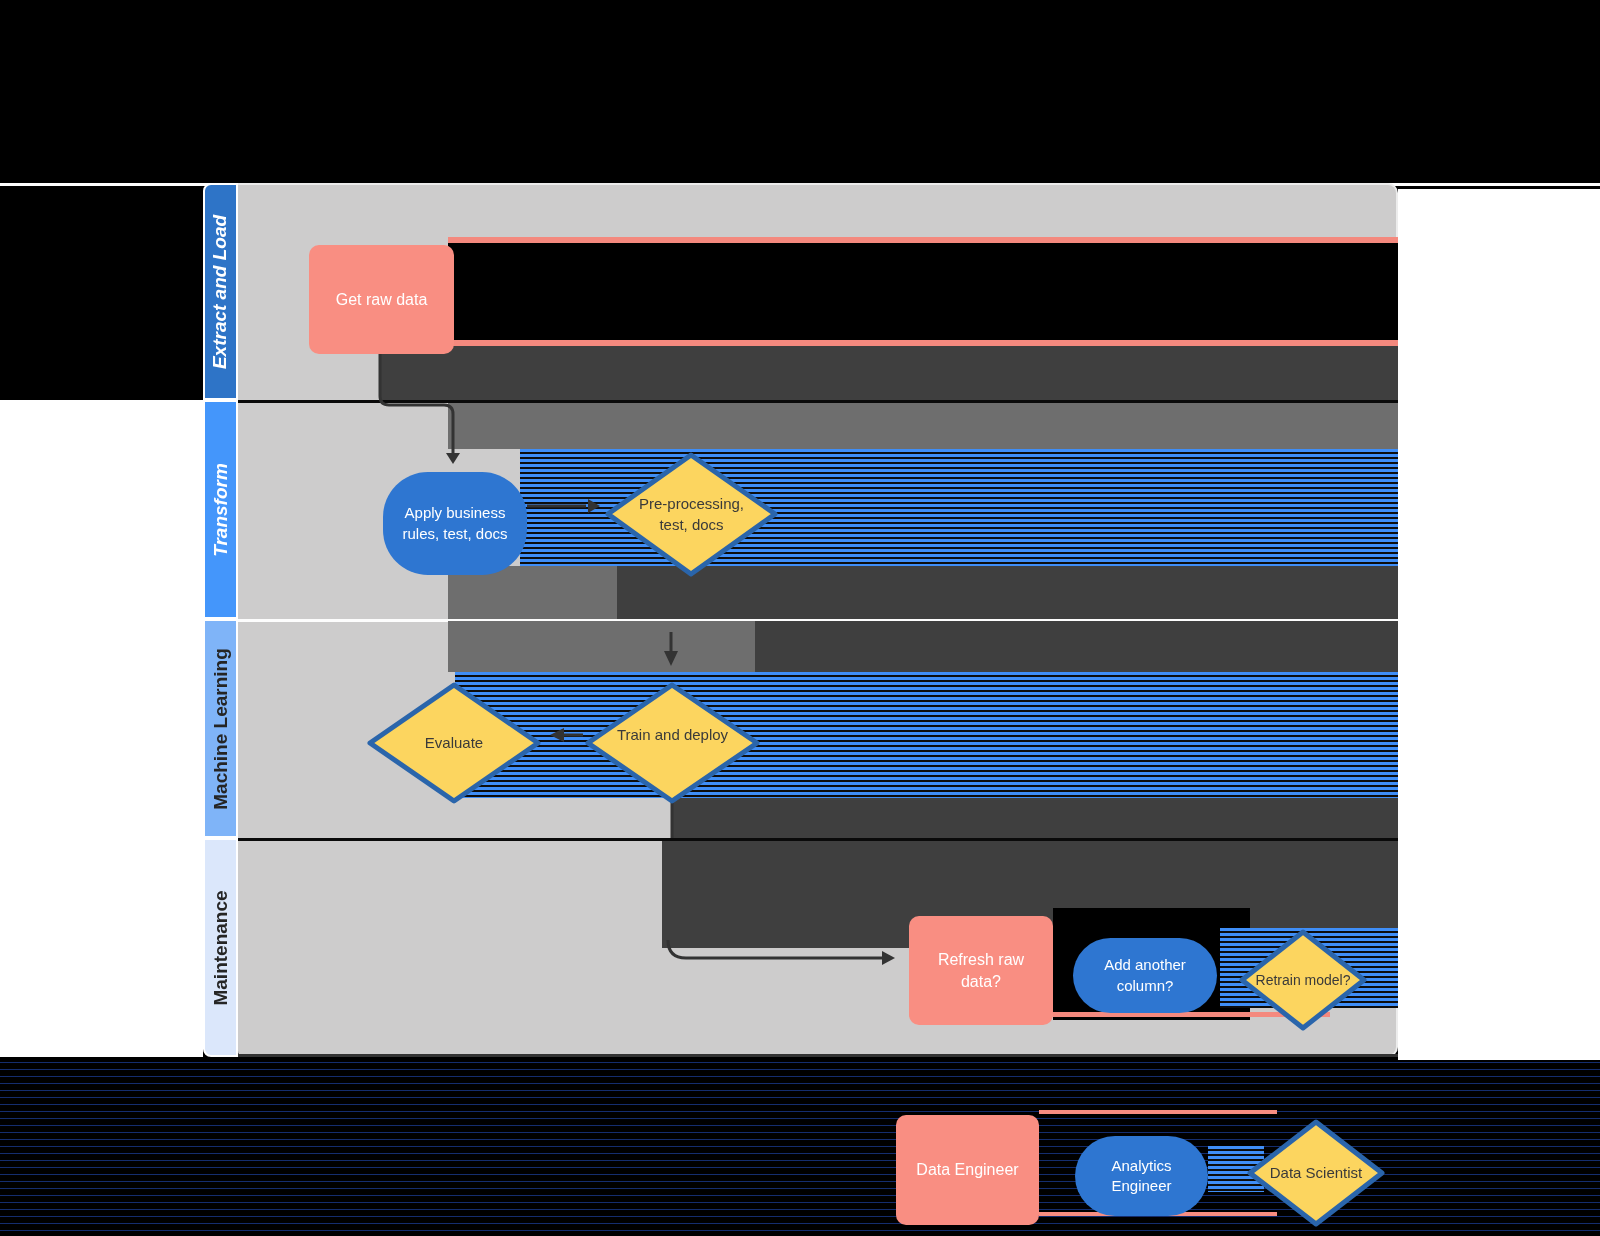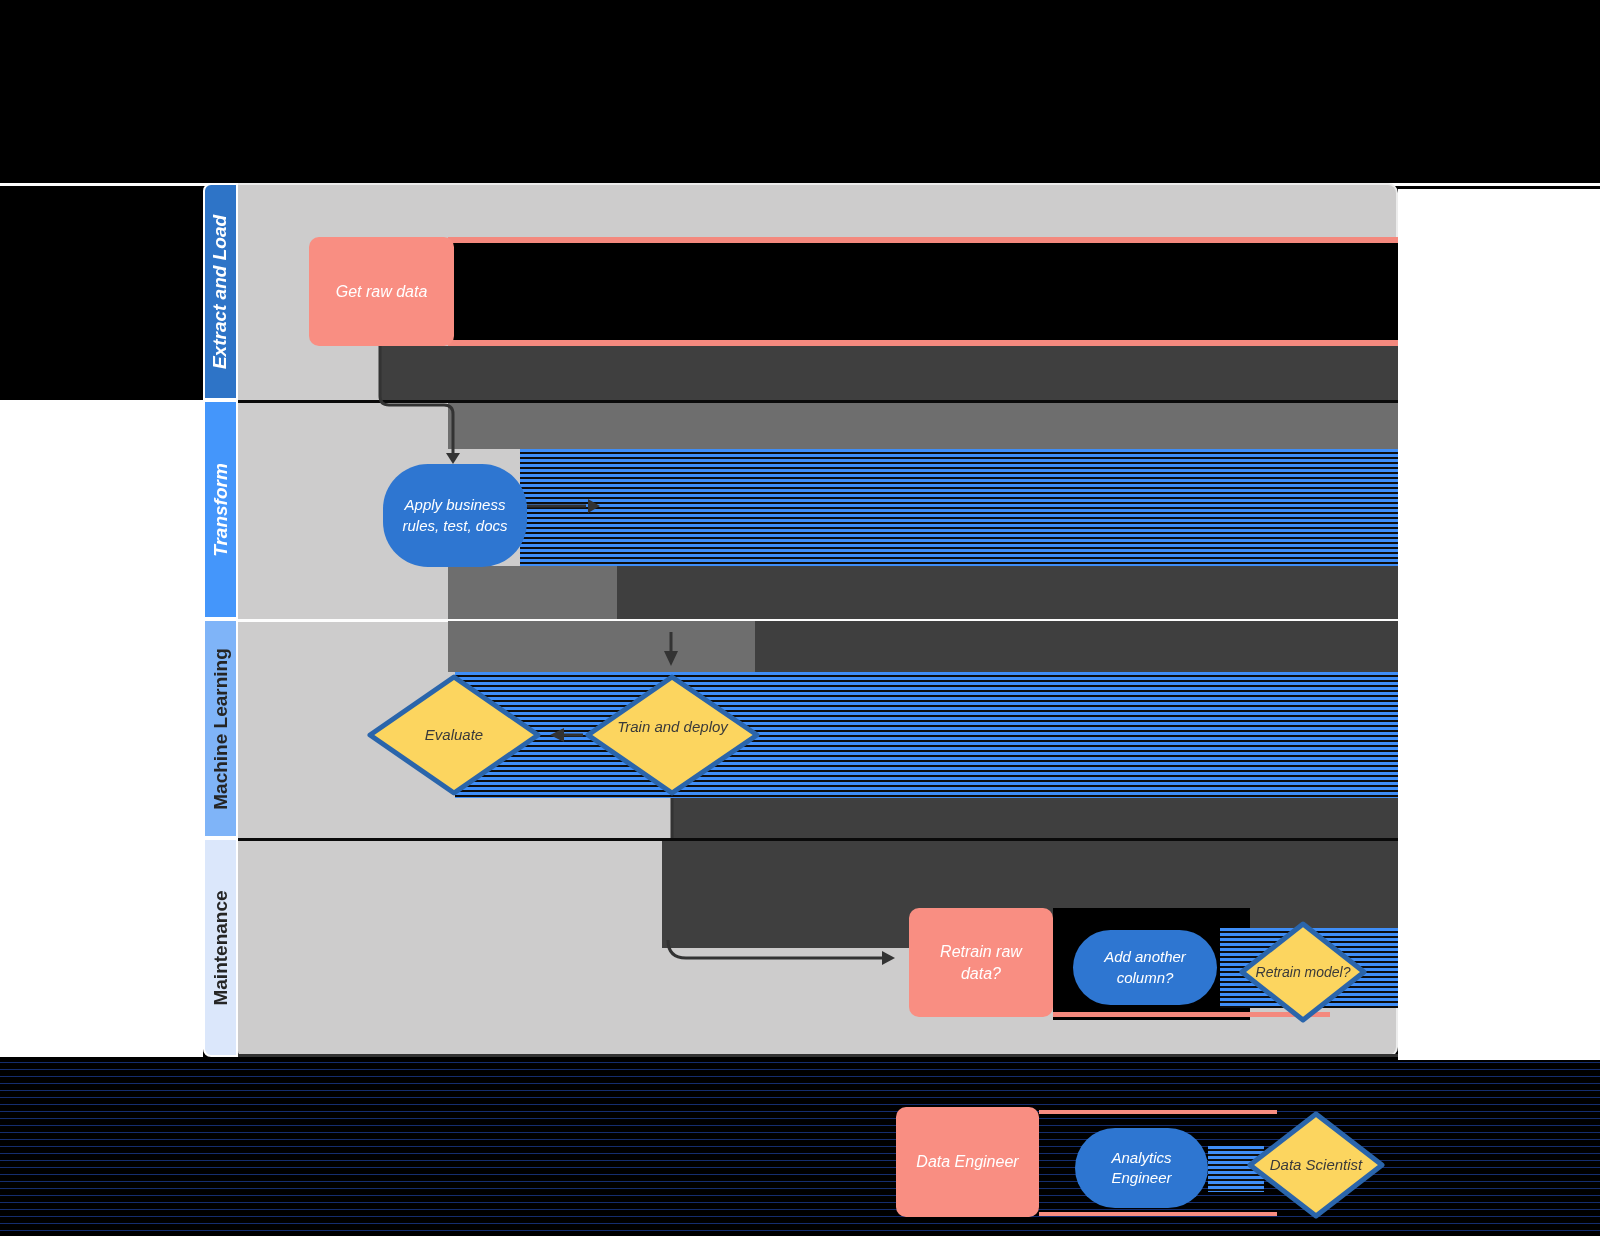--- a/index.html
+++ b/index.html
@@ -27,21 +27,21 @@
   
   .band{z-index:1;}
   .band-black{background:#000;}
   .band-dark{background:#3f3f3f;}
   .band-mid{background:#6e6e6e;}
   .band-blue{background:repeating-linear-gradient(180deg,#3f8ef7 0 3px,#0d0d0d 3px 5px);}
   .band-salmon{background:#f4897e;}
   .connectors{left:0;top:0;width:1195px;height:874px;z-index:2;}
   
   .node{z-index:3;display:flex;align-items:center;justify-content:center;text-align:center;
-      font-style:italic;font-size:16px;line-height:1.35;box-sizing:border-box;}
+      font-size:16px;line-height:1.35;box-sizing:border-box;margin-top:8px;}
   .node-rect{background:#f98e82;border-radius:10px;color:#fff;padding:6px 14px;}
   .node-stadium{background:#2e76d1;border-radius:45px;color:#fff;padding:4px 14px;font-size:15px;}
   .node-diamond{padding:0;}
   .node-diamond svg{position:absolute;left:0;top:0;}
   .node-diamond .dlabel{position:relative;color:#3a3a3a;font-size:15px;z-index:1;}
   .legend-line{background:#f98e82;z-index:2;}
 </style>
 </head>
 <body>
 
@@ -114,37 +114,43 @@
     </svg>
 
     <div class="abs node node-rect" style="left:106px;top:54px;width:145px;height:109px;">
       <span>Get raw data</span>
     </div>
 
     <div class="abs node node-stadium" style="left:180px;top:281px;width:144px;height:103px;">
       <span>Apply business rules, test, docs</span>
     </div>
 
+    <div class="abs node node-diamond" style="left:400px;top:260px;width:177px;height:127px;">
+      <svg width="177" height="127">
+        <polygon points="88,4 172,63 88,123 5,63" fill="#fcd55f" stroke="#2a65ab" stroke-width="5" stroke-linejoin="round"></polygon>
+      </svg>
+      <div class="dlabel" style="width:120px;">Pre-processing, test, docs</div>
+    </div>
 
     <div class="abs node node-diamond" style="left:162px;top:490px;width:178px;height:124px;">
       <svg width="178" height="124">
         <polygon points="89,4 173,62 89,120 5,62" fill="#fcd55f" stroke="#2a65ab" stroke-width="5" stroke-linejoin="round"></polygon>
       </svg>
       <div class="dlabel">Evaluate</div>
     </div>
 
     <div class="abs node node-diamond" style="left:380px;top:490px;width:179px;height:108px;">
       <svg width="179" height="124">
         <polygon points="89,4 174,62 89,120 5,62" fill="#fcd55f" stroke="#2a65ab" stroke-width="5" stroke-linejoin="round"></polygon>
       </svg>
       <div class="dlabel">Train and deploy</div>
     </div>
 
     <div class="abs node node-rect" style="left:706px;top:725px;width:144px;height:109px;">
-      <span>Retrain raw data?</span>
+      <span>Refresh raw data?</span>
     </div>
 
     <div class="abs node node-stadium" style="left:870px;top:747px;width:144px;height:75px;justify-content:flex-end;">
       <span>Add another column?</span>
     </div>
 
     <div class="abs node node-diamond" style="left:1035px;top:737px;width:130px;height:104px;">
       <svg width="130" height="104">
         <polygon points="65,4 126,52 65,100 4,52" fill="#fcd55f" stroke="#2a65ab" stroke-width="5" stroke-linejoin="round"></polygon>
       </svg>

